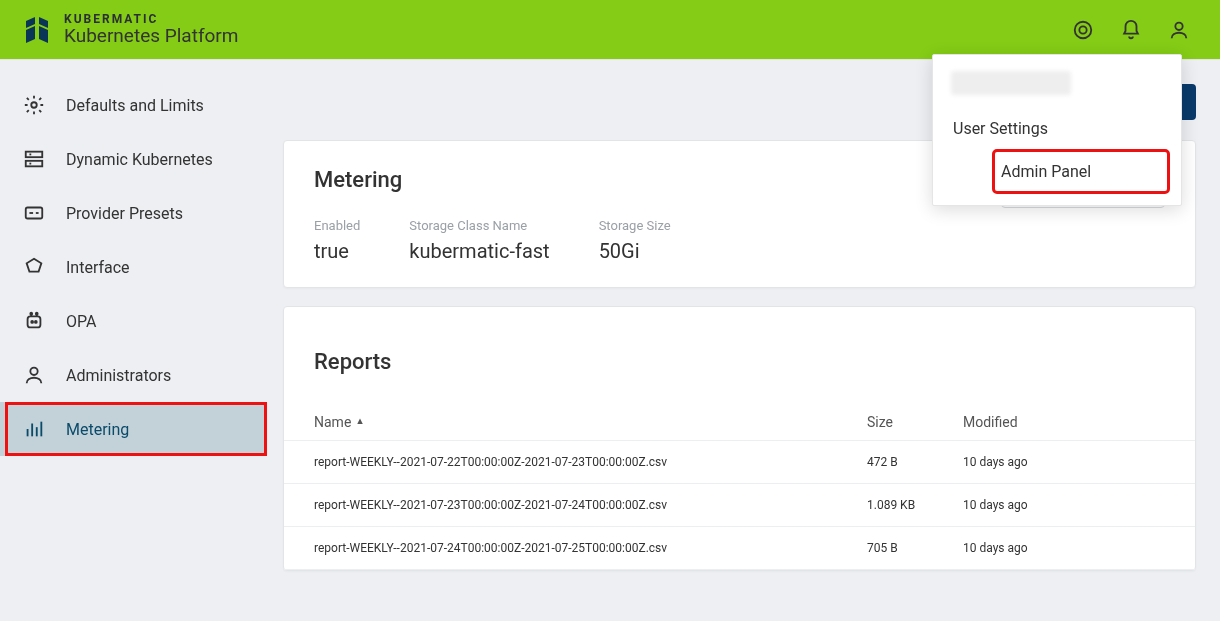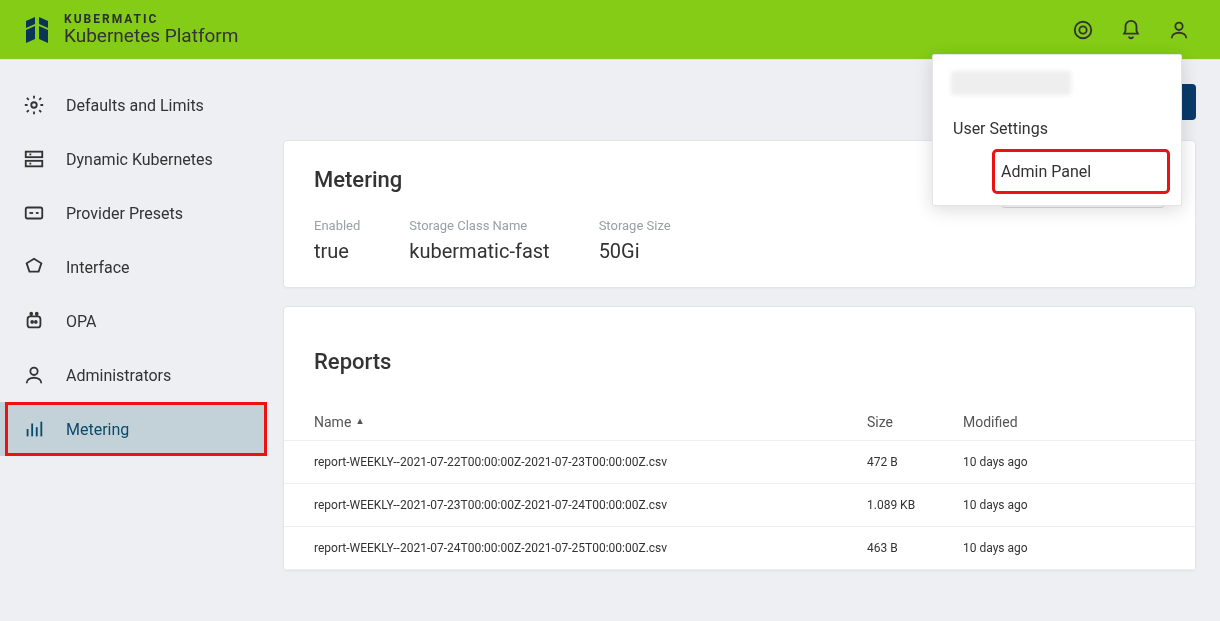--- a/index.html
+++ b/index.html
@@ -230,21 +230,21 @@
       <div class="c-size">472 B</div>
       <div class="c-mod">10 days ago</div>
     </div>
     <div class="row">
       <div class="c-name">report-WEEKLY--2021-07-23T00:00:00Z-2021-07-24T00:00:00Z.csv</div>
       <div class="c-size">1.089 KB</div>
       <div class="c-mod">10 days ago</div>
     </div>
     <div class="row">
       <div class="c-name">report-WEEKLY--2021-07-24T00:00:00Z-2021-07-25T00:00:00Z.csv</div>
-      <div class="c-size">463 B</div>
+      <div class="c-size">705 B</div>
       <div class="c-mod">10 days ago</div>
     </div>
   </div>
 </div>
 
 <div class="user-menu">
   <div class="blurname"></div>
   <div class="mi"><span>User Settings</span></div>
   <div class="mi highlight"><span>Admin Panel</span></div>
 </div>

